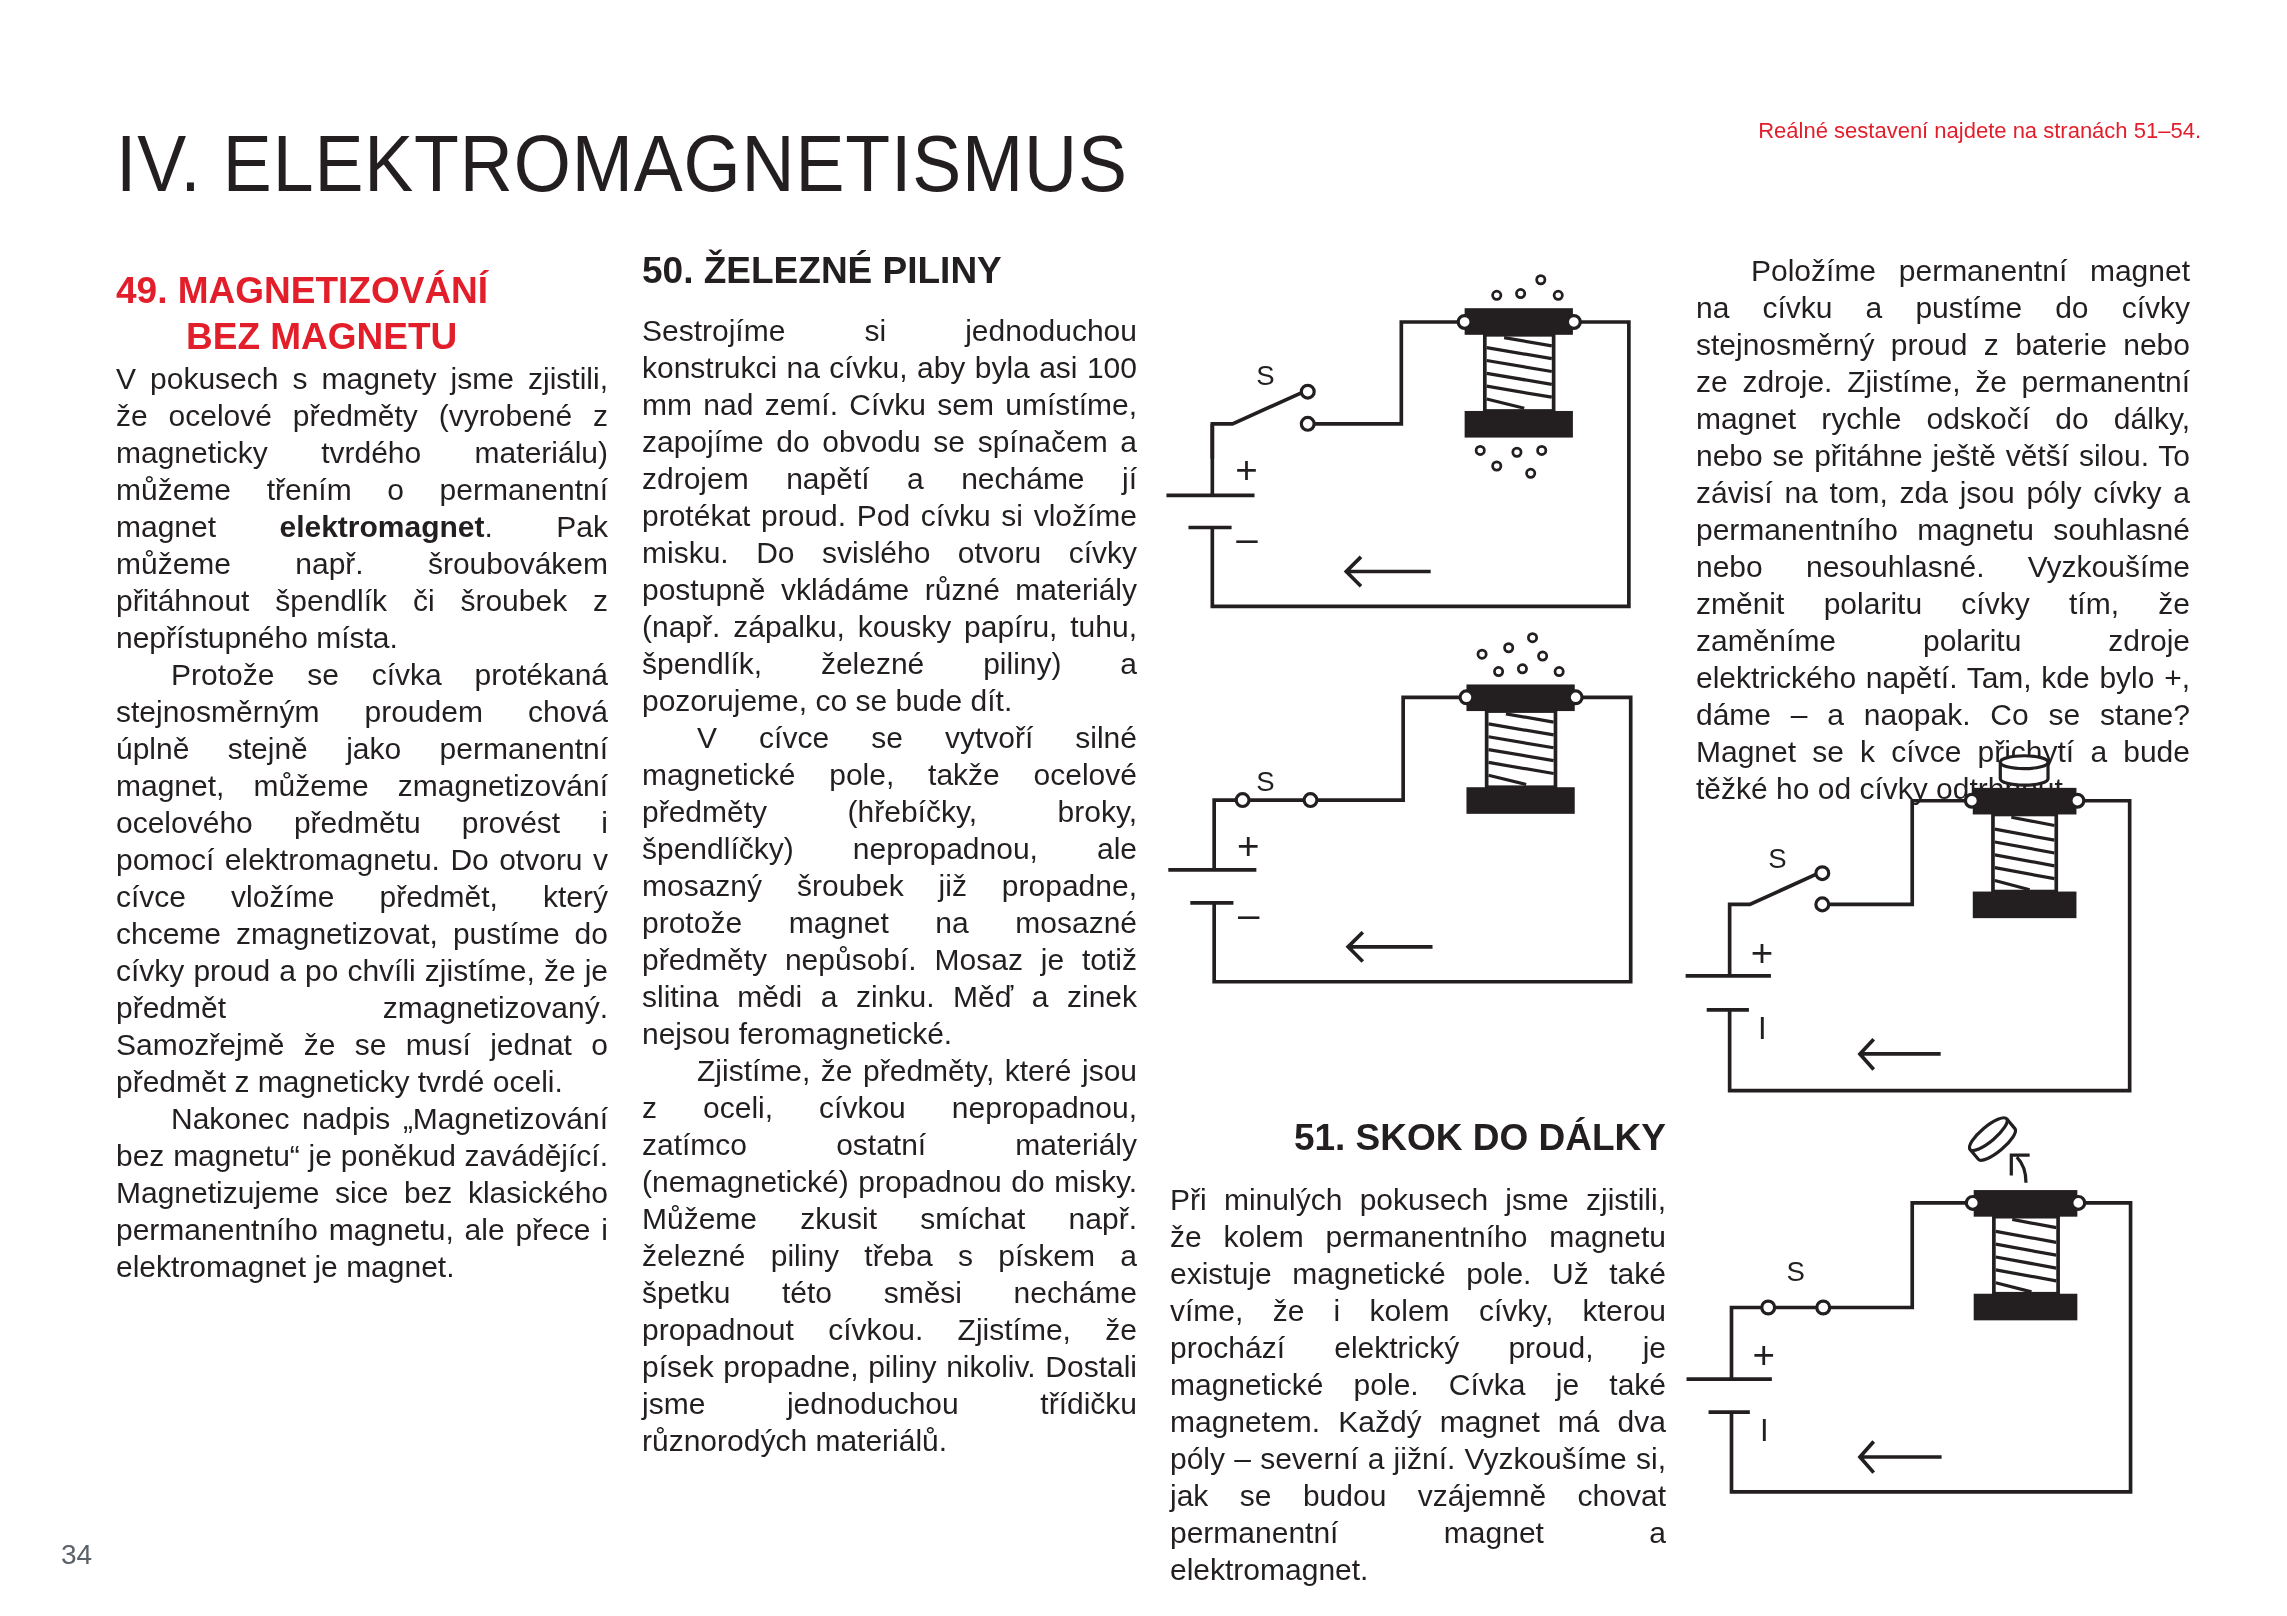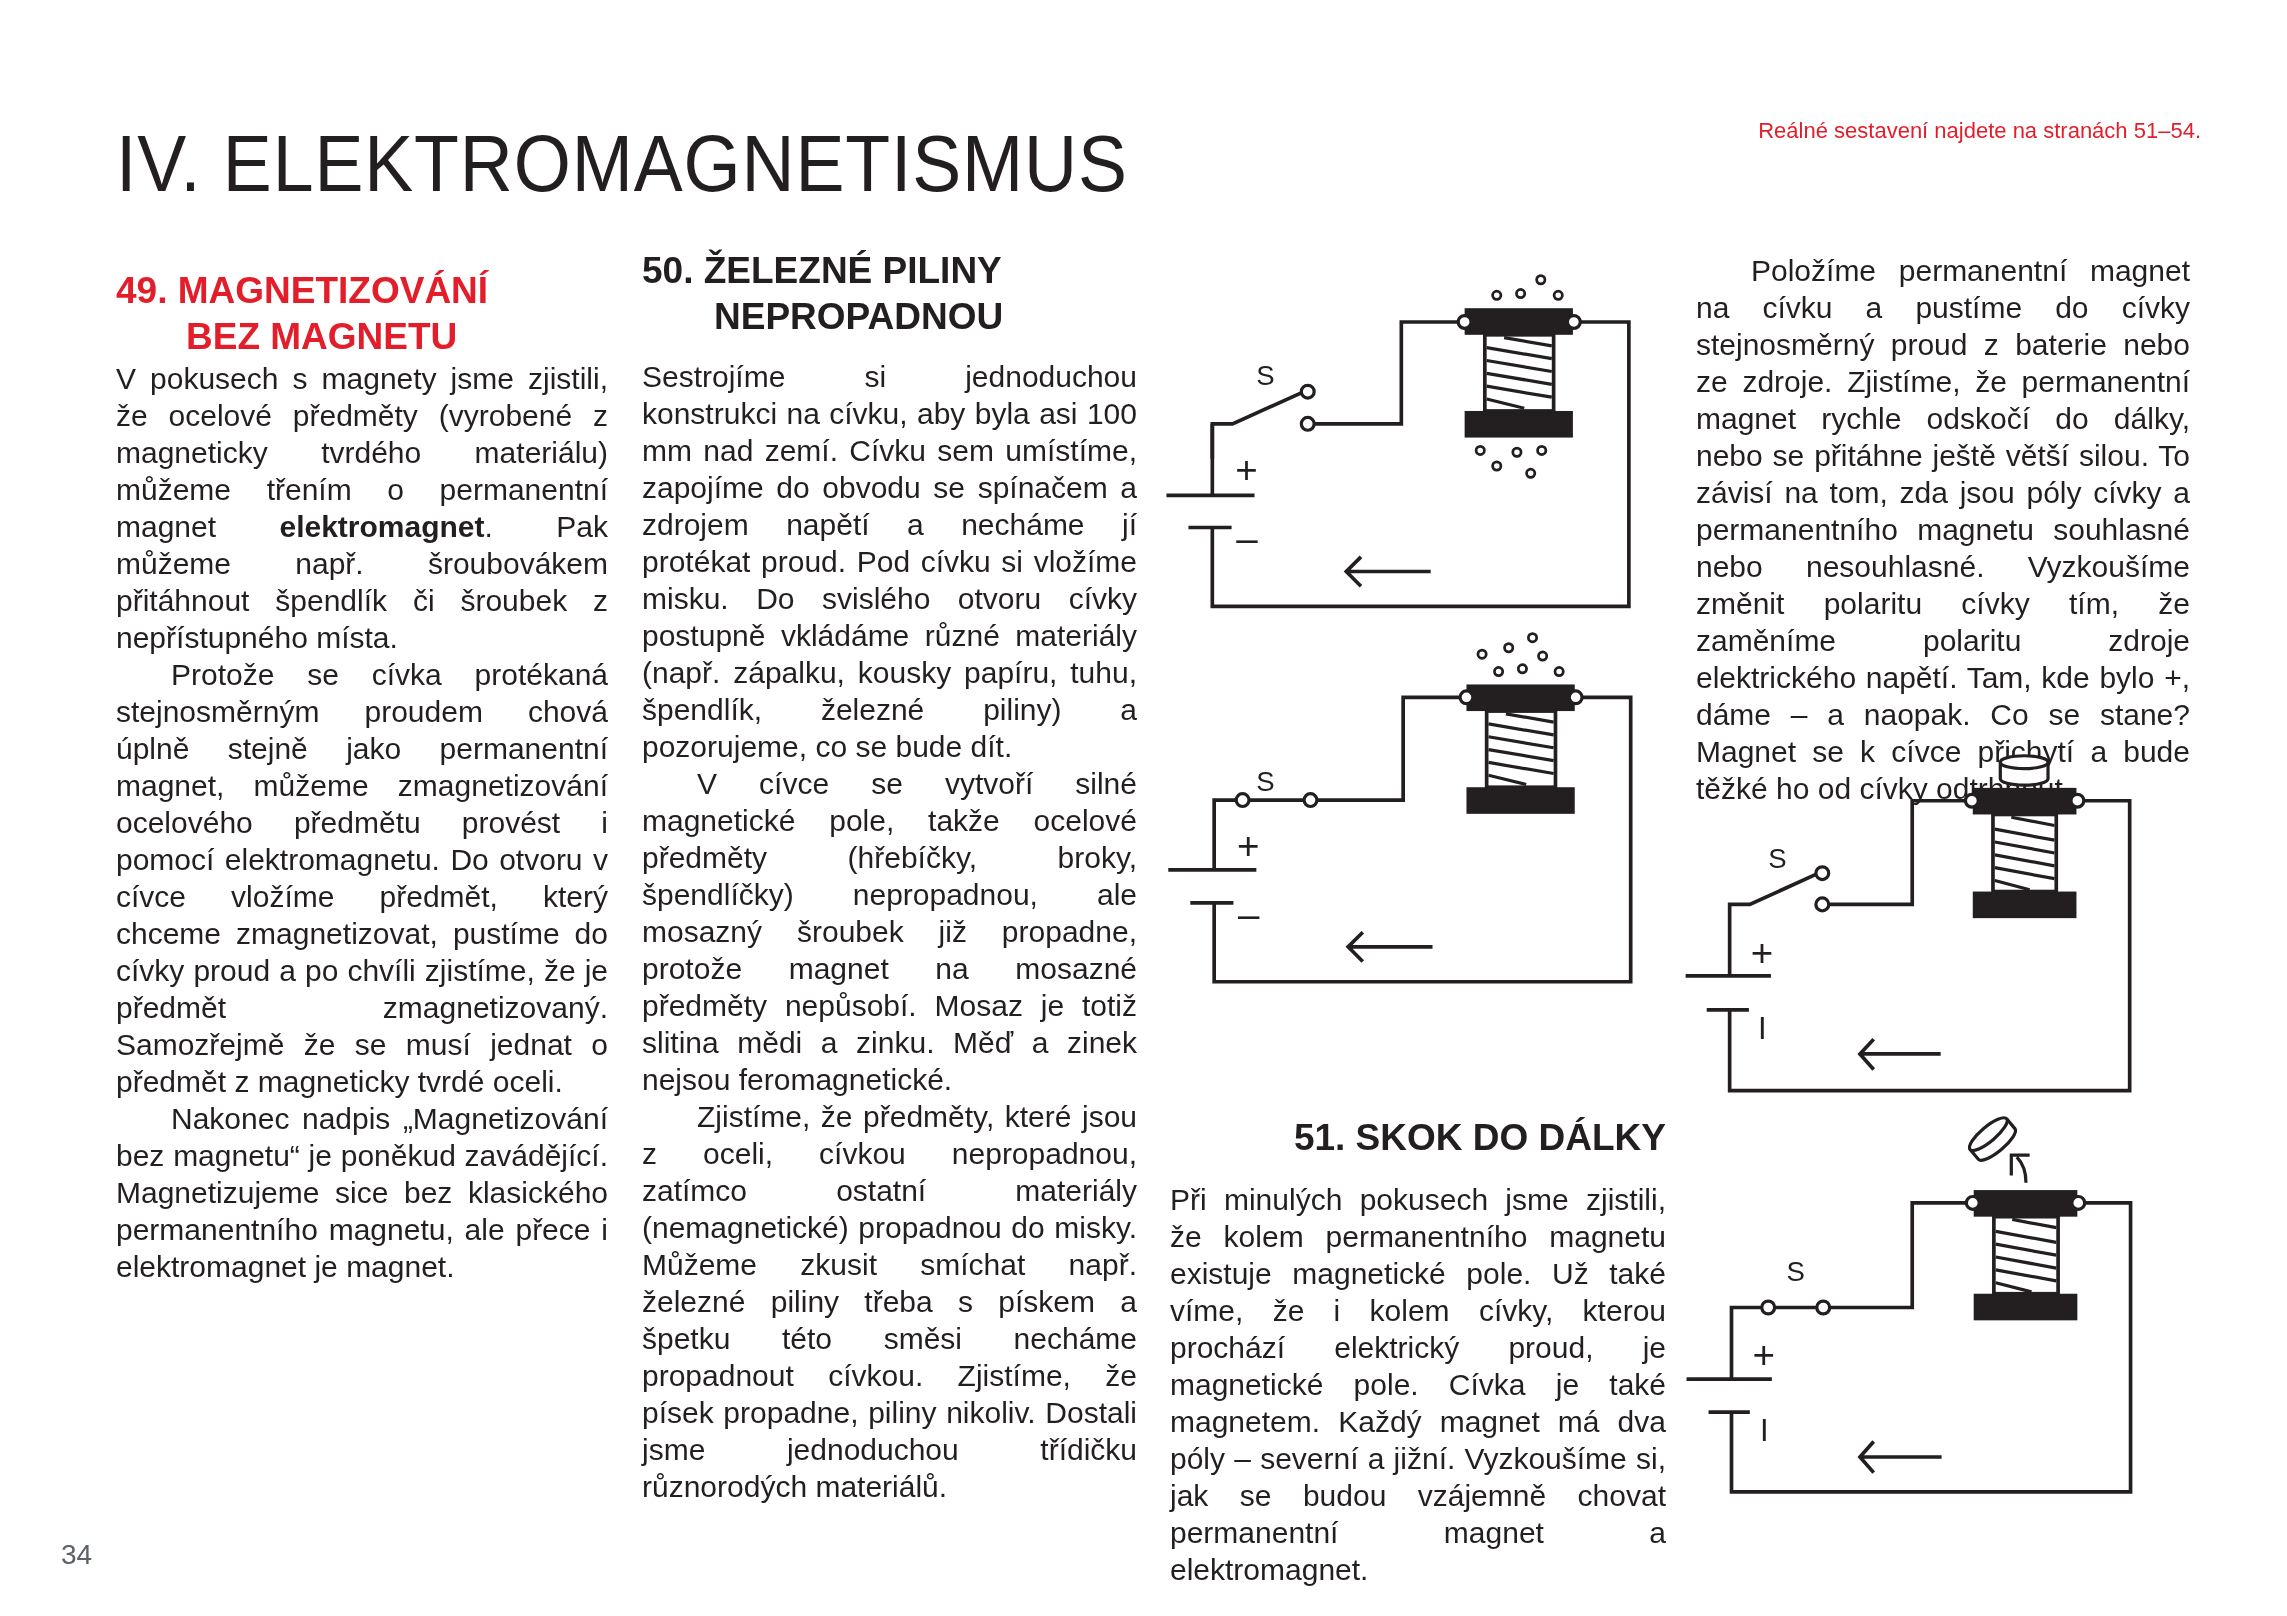--- a/index.html
+++ b/index.html
@@ -53,21 +53,20 @@
     <span class="l2">BEZ MAGNETU</span>
   </div>
   <p><span>V pokusech s magnety jsme zjistili, že ocelové předměty (vyrobené z magneticky tvrdého materiálu) můžeme třením o permanentní magnet </span><b>elektromagnet</b><span>. Pak můžeme např. šroubovákem přitáhnout špendlík či šroubek z nepřístupného místa.</span></p>
   <p class="indent">Protože se cívka protékaná stejnosměrným proudem chová úplně stejně jako permanentní magnet, můžeme zmagnetizování ocelového předmětu provést i pomocí elektromagnetu. Do otvoru v cívce vložíme předmět, který chceme zmagnetizovat, pustíme do cívky proud a po chvíli zjistíme, že je předmět zmagnetizovaný. Samozřejmě že se musí jednat o předmět z magneticky tvrdé oceli.</p>
   <p class="indent">Nakonec nadpis „Magnetizování bez magnetu“ je poněkud zavádějící. Magnetizujeme sice bez klasického permanentního magnetu, ale přece i elektromagnet je magnet.</p>
 </div>
 
 <div class="col col2">
   <div class="heading">
     <span>50. ŽELEZNÉ PILINY</span>
-    <span class="l2b">NEPROPADNOU</span>
   </div>
   <p>Sestrojíme si jednoduchou konstrukci na cívku, aby byla asi 100 mm nad zemí. Cívku sem umístíme, zapojíme do obvodu se spínačem a zdrojem napětí a necháme jí protékat proud. Pod cívku si vložíme misku. Do svislého otvoru cívky postupně vkládáme různé materiály (např. zápalku, kousky papíru, tuhu, špendlík, železné piliny) a pozorujeme, co se bude dít.</p>
   <p class="indent">V cívce se vytvoří silné magnetické pole, takže ocelové předměty (hřebíčky, broky, špendlíčky) nepropadnou, ale mosazný šroubek již propadne, protože magnet na mosazné předměty nepůsobí. Mosaz je totiž slitina mědi a zinku. Měď a zinek nejsou feromagnetické.</p>
   <p class="indent">Zjistíme, že předměty, které jsou z oceli, cívkou nepropadnou, zatímco ostatní materiály (nemagnetické) propadnou do misky. Můžeme zkusit smíchat např. železné piliny třeba s pískem a špetku této směsi necháme propadnout cívkou. Zjistíme, že písek propadne, piliny nikoliv. Dostali jsme jednoduchou třídičku různorodých materiálů.</p>
 </div>
 
 <div class="col col-s51">
   <div class="heading">51. SKOK DO DÁLKY</div>
   <p>Při minulých pokusech jsme zjistili, že kolem permanentního magnetu existuje magnetické pole. Už také víme, že i kolem cívky, kterou prochází elektrický proud, je magnetické pole. Cívka je také magnetem. Každý magnet má dva póly – severní a jižní. Vyzkoušíme si, jak se budou vzájemně chovat permanentní magnet a elektromagnet.</p>
 </div>

